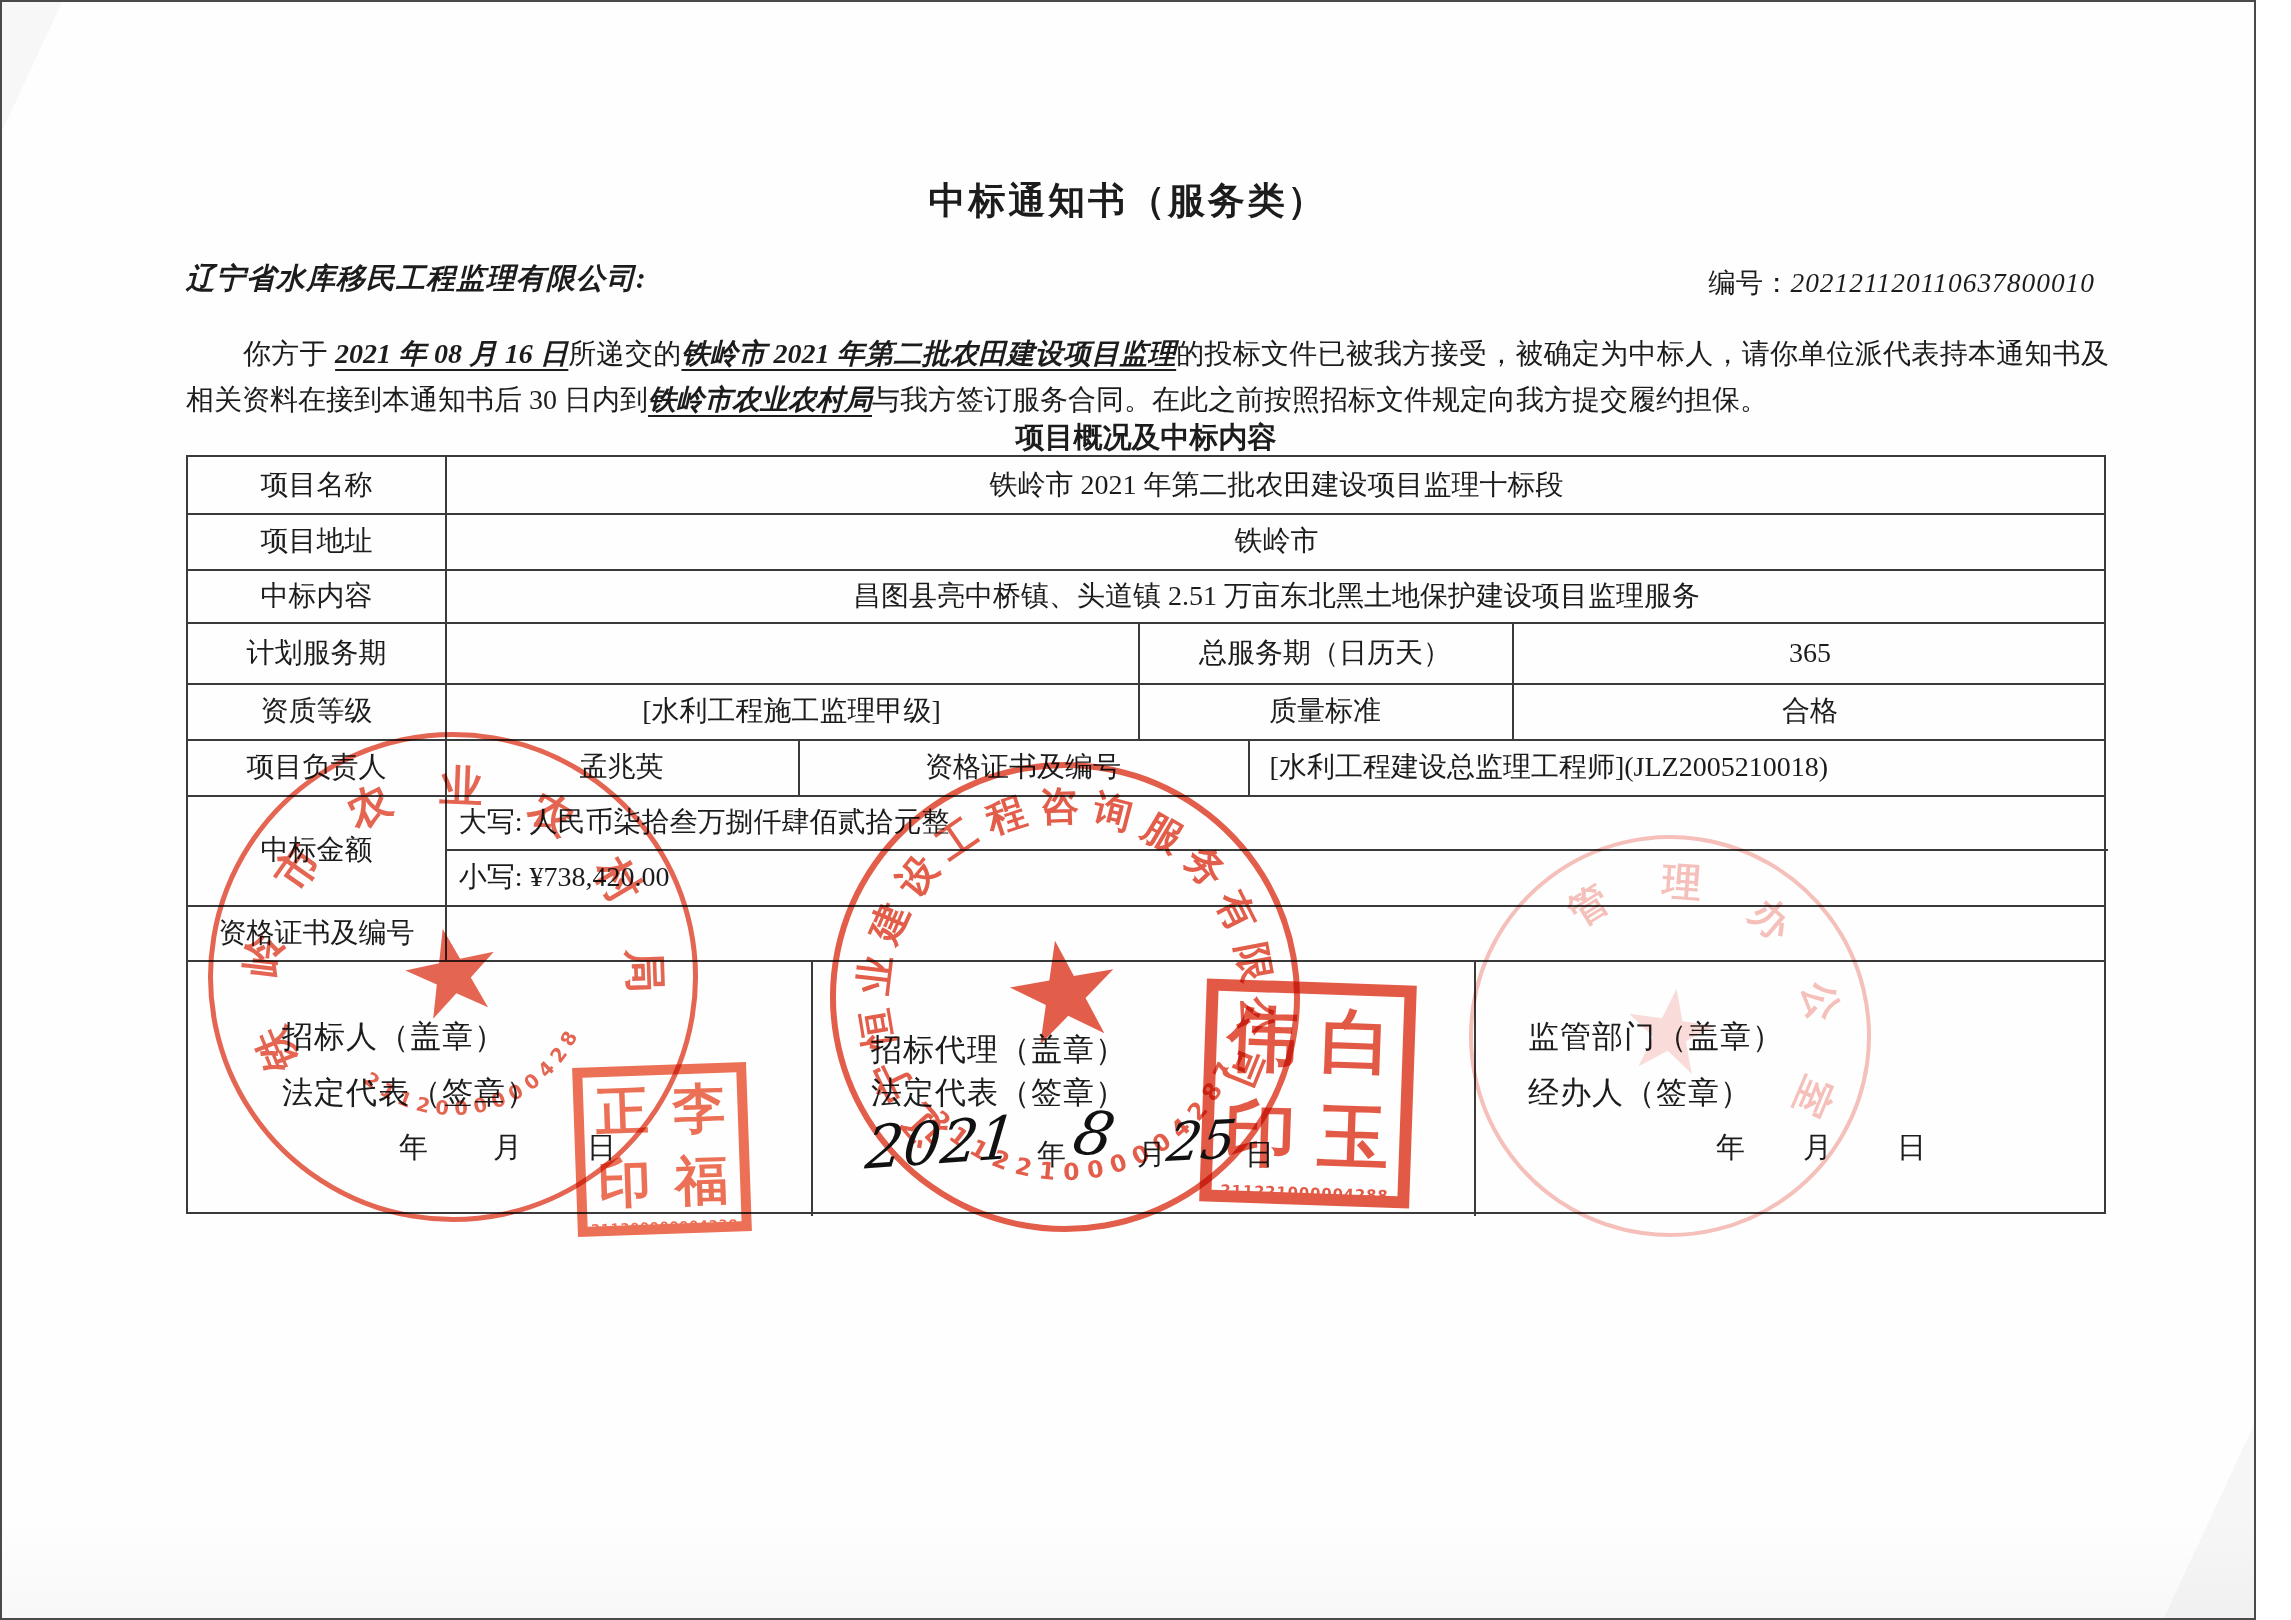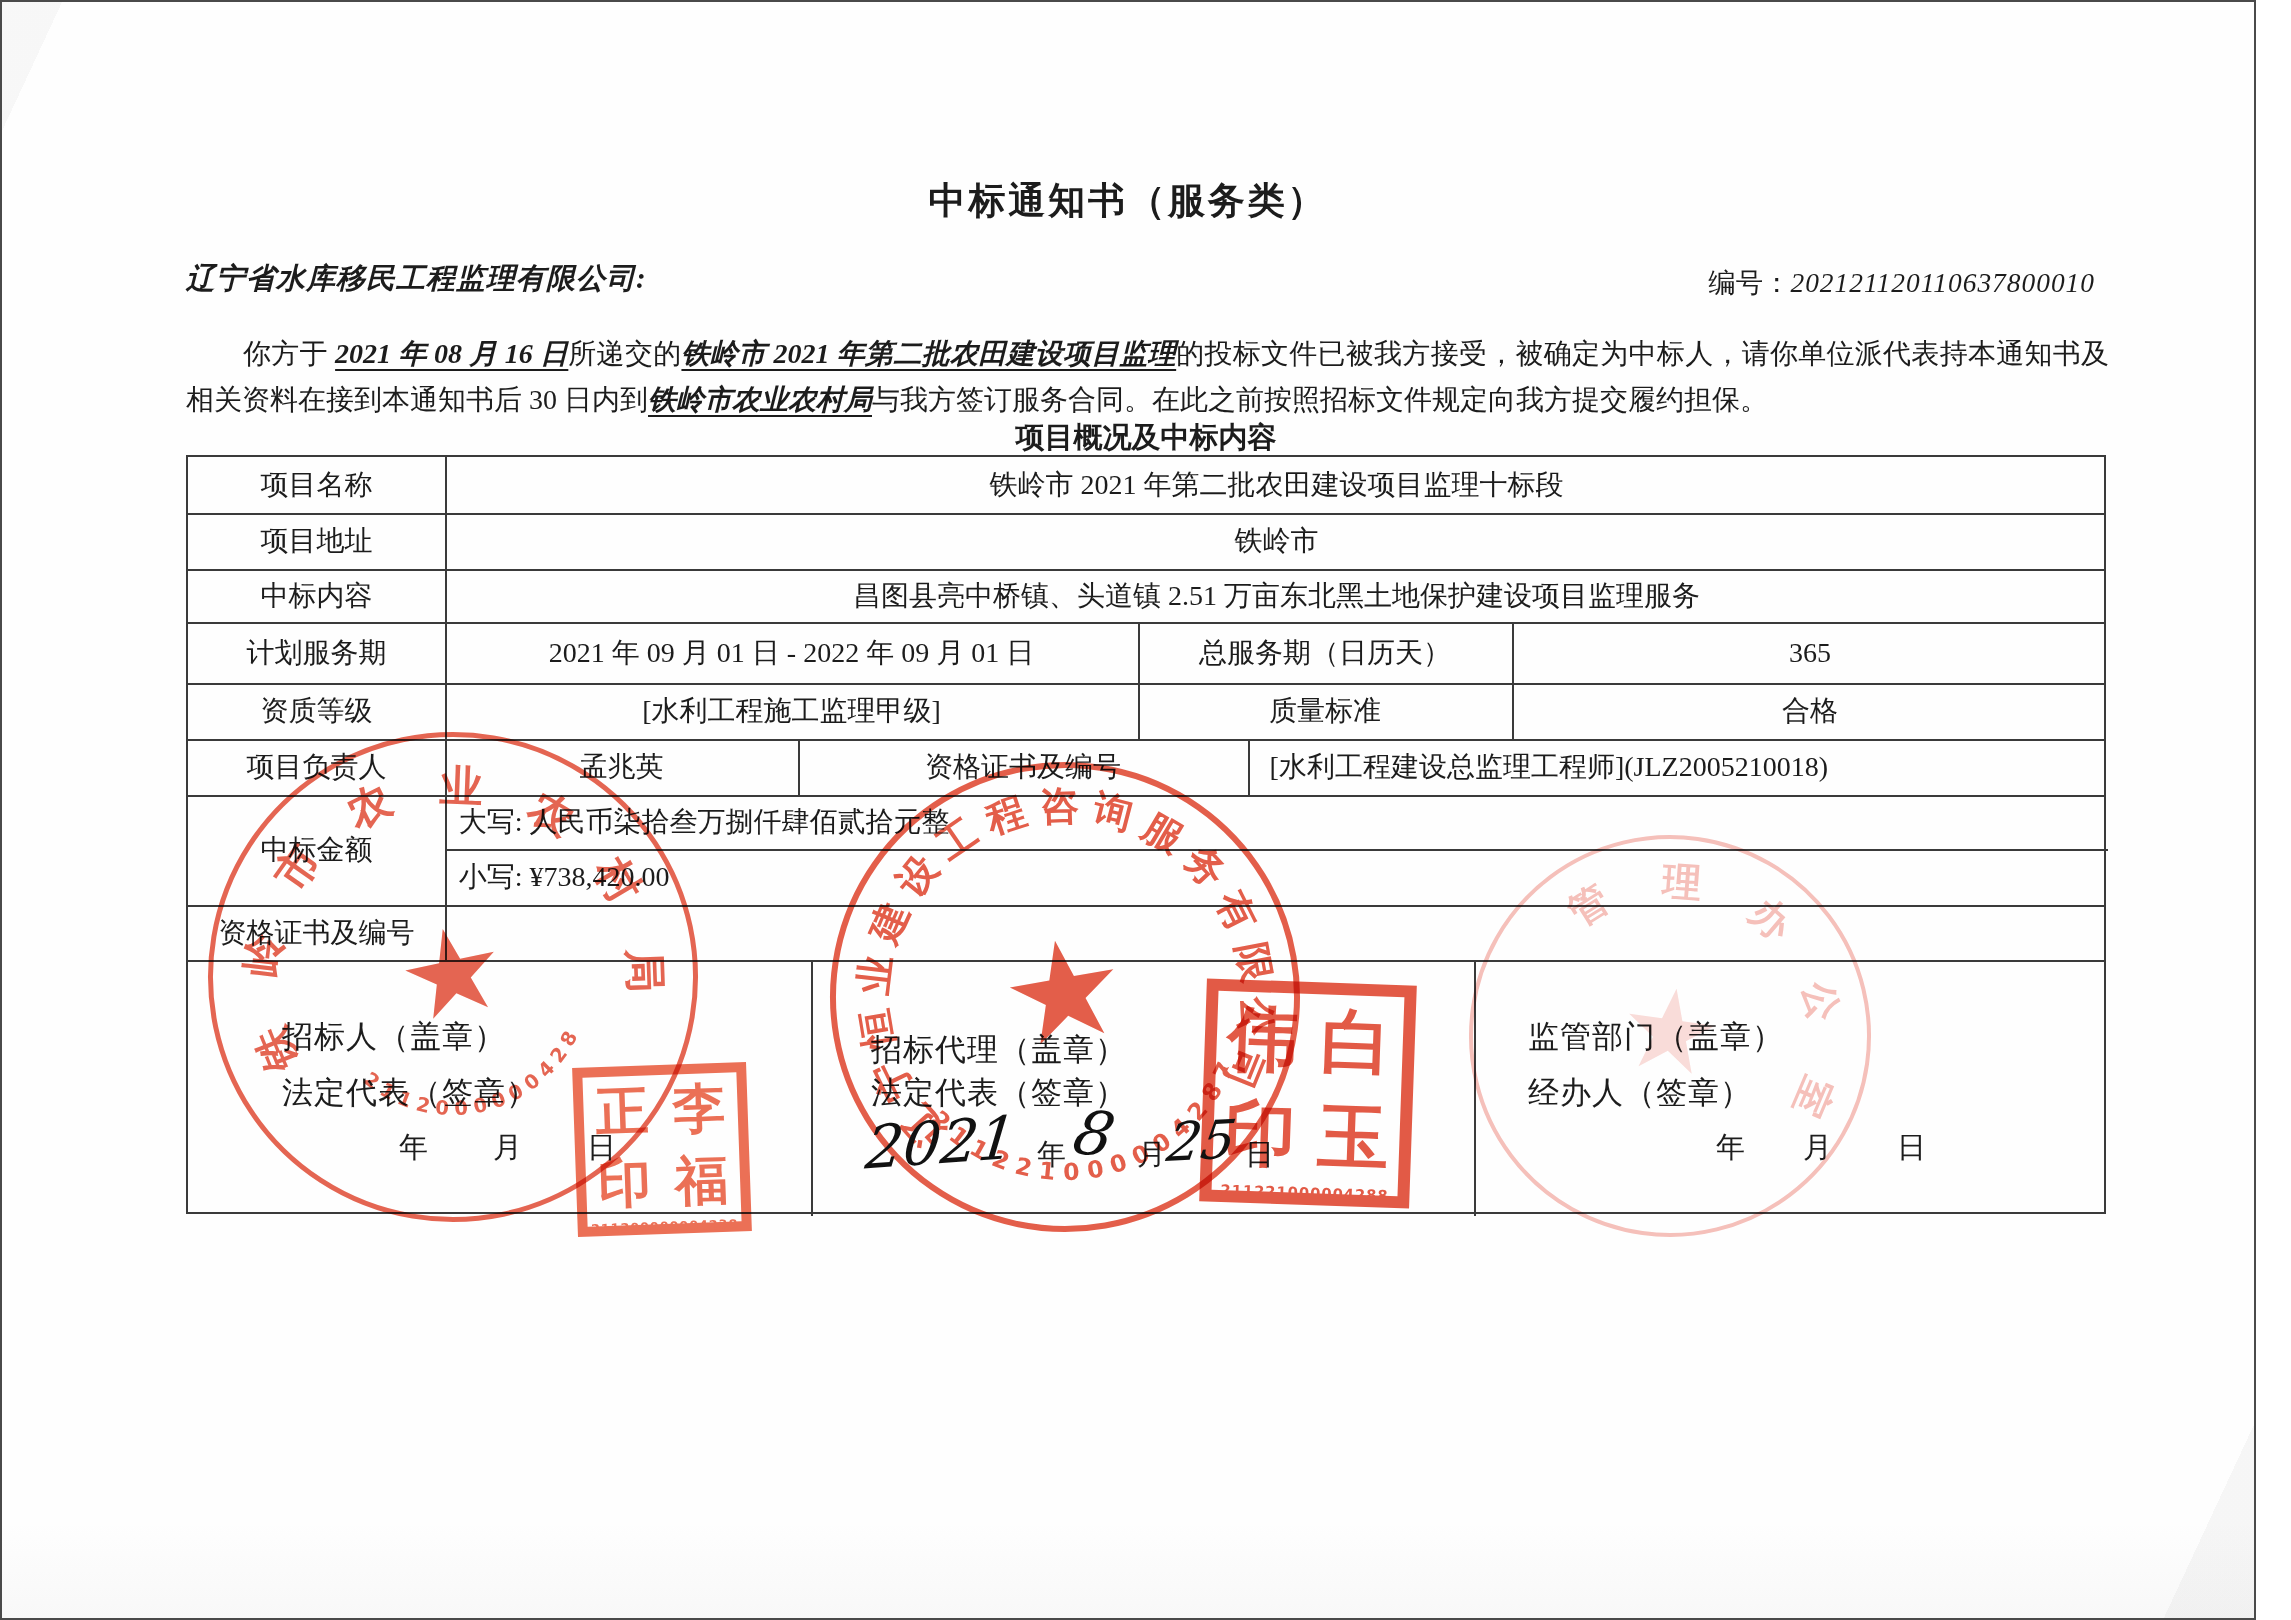--- a/index.html
+++ b/index.html
@@ -108,21 +108,20 @@
     <div class="cell c-center" style="left:0;top:0;width:257px;height:56px;line-height:56px;">项目名称</div>
     <div class="cell c-center" style="left:257px;top:0;width:1663px;height:56px;line-height:56px;">铁岭市 2021 年第二批农田建设项目监理十标段</div>
 
     <div class="cell c-center" style="left:0;top:56px;width:257px;height:56px;line-height:56px;">项目地址</div>
     <div class="cell c-center" style="left:257px;top:56px;width:1663px;height:56px;line-height:56px;">铁岭市</div>
 
     <div class="cell c-center" style="left:0;top:112px;width:257px;height:53px;line-height:53px;">中标内容</div>
     <div class="cell c-center" style="left:257px;top:112px;width:1663px;height:53px;line-height:53px;">昌图县亮中桥镇、头道镇 2.51 万亩东北黑土地保护建设项目监理服务</div>
 
     <div class="cell c-center" style="left:0;top:165px;width:257px;height:62px;line-height:62px;">计划服务期</div>
-    <div class="cell c-center" style="left:257px;top:165px;width:693px;height:62px;line-height:62px;">2021 年 09 月 01 日 - 2022 年 09 月 01 日</div>
     <div class="cell c-center" style="left:950px;top:165px;width:374px;height:62px;line-height:62px;">总服务期（日历天）</div>
     <div class="cell c-center" style="left:1324px;top:165px;width:596px;height:62px;line-height:62px;">365</div>
 
     <div class="cell c-center" style="left:0;top:226px;width:257px;height:56px;line-height:56px;font-family:Liberation Serif, serif;">资质等级</div>
     <div class="cell c-center" style="left:257px;top:226px;width:693px;height:56px;line-height:56px;">[水利工程施工监理甲级]</div>
     <div class="cell c-center" style="left:1324px;top:226px;width:596px;height:56px;line-height:56px;">合格</div>
     <div class="cell c-center" style="left:950px;top:226px;width:374px;height:56px;line-height:56px;">质量标准</div>
 
     <div class="cell c-center" style="left:0;top:282px;width:257px;height:56px;line-height:56px;">项目负责人</div>
     <div class="cell c-center" style="left:257px;top:282px;width:353px;height:56px;line-height:56px;">孟兆英</div>

